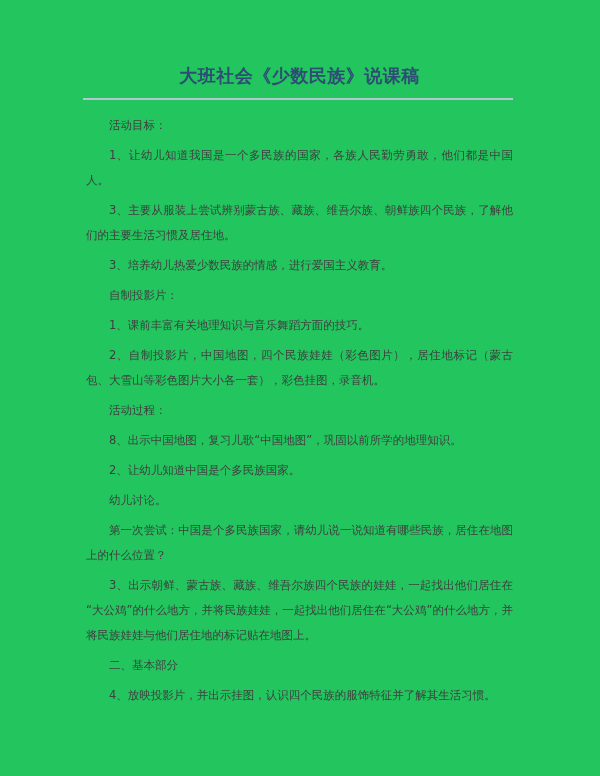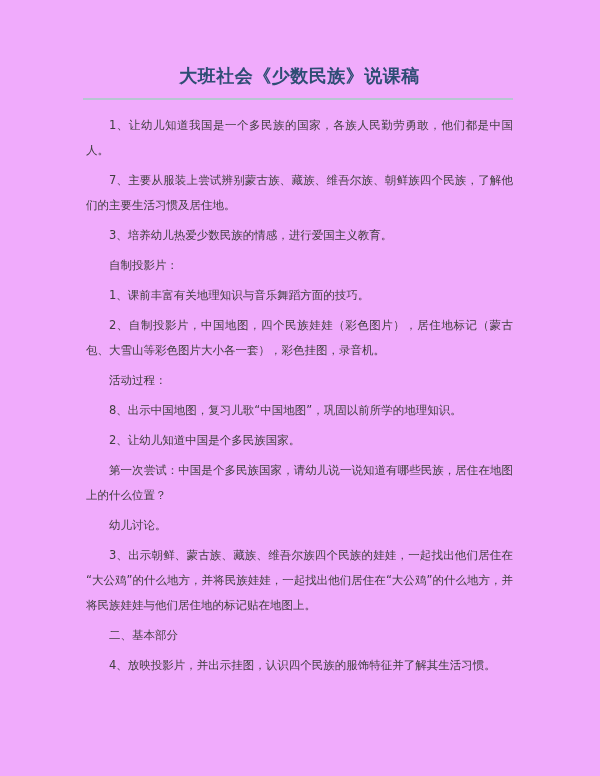--- a/index.html
+++ b/index.html
@@ -11,21 +11,21 @@
     width: 600px;
     height: 776px;
     overflow: hidden;
     font-family: "DejaVu Sans", "Liberation Sans", sans-serif;
   }
   .doc {
     box-sizing: border-box;
     width: 600px;
     height: 776px;
     padding: 63px 87px 4px 86px;
-    background: #f0abfc;
+    background: #22c55e;
   }
   .doc-title {
     margin: 0 0 9px 0;
     font-size: 18px;
     line-height: 26px;
     font-weight: bold;
     text-align: center;
     color: #2e4d74;
     letter-spacing: 0.5px;
   }
@@ -46,28 +46,29 @@
     word-break: break-all;
   }
 </style>
 </head>
 <body>
 
 <div class="doc">
   <h1 class="doc-title">大班社会《少数民族》说课稿</h1>
   <hr class="title-divider">
   <div class="body-text">
+    <p>活动目标：</p>
     <p>1、让幼儿知道我国是一个多民族的国家，各族人民勤劳勇敢，他们都是中国人。</p>
-    <p>7、主要从服装上尝试辨别蒙古族、藏族、维吾尔族、朝鲜族四个民族，了解他们的主要生活习惯及居住地。</p>
+    <p>3、主要从服装上尝试辨别蒙古族、藏族、维吾尔族、朝鲜族四个民族，了解他们的主要生活习惯及居住地。</p>
     <p>3、培养幼儿热爱少数民族的情感，进行爱国主义教育。</p>
     <p>自制投影片：</p>
     <p>1、课前丰富有关地理知识与音乐舞蹈方面的技巧。</p>
     <p>2、自制投影片，中国地图，四个民族娃娃（彩色图片），居住地标记（蒙古包、大雪山等彩色图片大小各一套），彩色挂图，录音机。</p>
     <p>活动过程：</p>
     <p>8、出示中国地图，复习儿歌“中国地图”，巩固以前所学的地理知识。</p>
     <p>2、让幼儿知道中国是个多民族国家。</p>
+    <p>幼儿讨论。</p>
     <p>第一次尝试：中国是个多民族国家，请幼儿说一说知道有哪些民族，居住在地图上的什么位置？</p>
-    <p>幼儿讨论。</p>
     <p>3、出示朝鲜、蒙古族、藏族、维吾尔族四个民族的娃娃，一起找出他们居住在“大公鸡”的什么地方，并将民族娃娃，一起找出他们居住在“大公鸡”的什么地方，并将民族娃娃与他们居住地的标记贴在地图上。</p>
     <p>二、基本部分</p>
     <p>4、放映投影片，并出示挂图，认识四个民族的服饰特征并了解其生活习惯。</p>
   </div>
 </div>
 
 </body></html>

